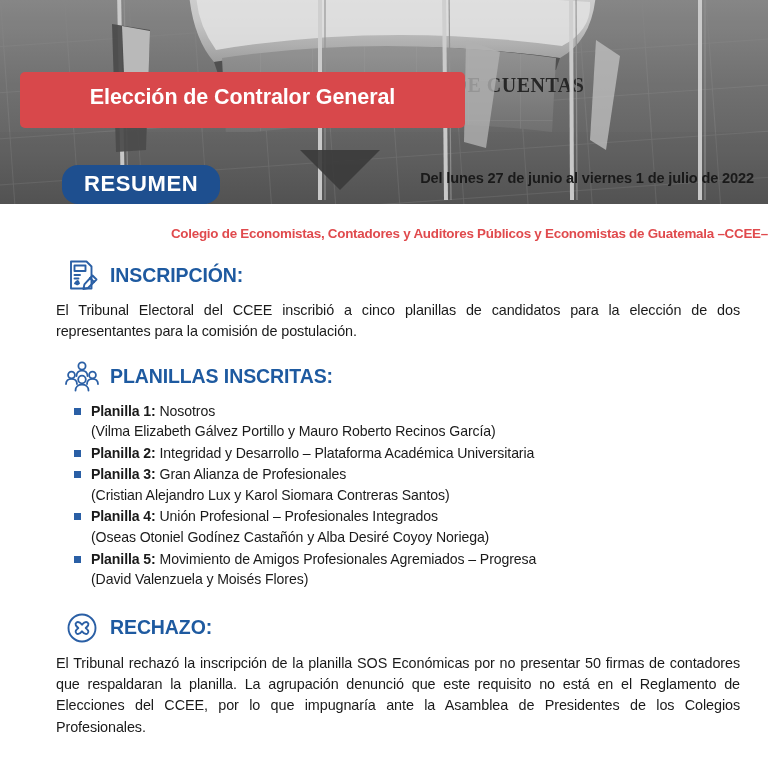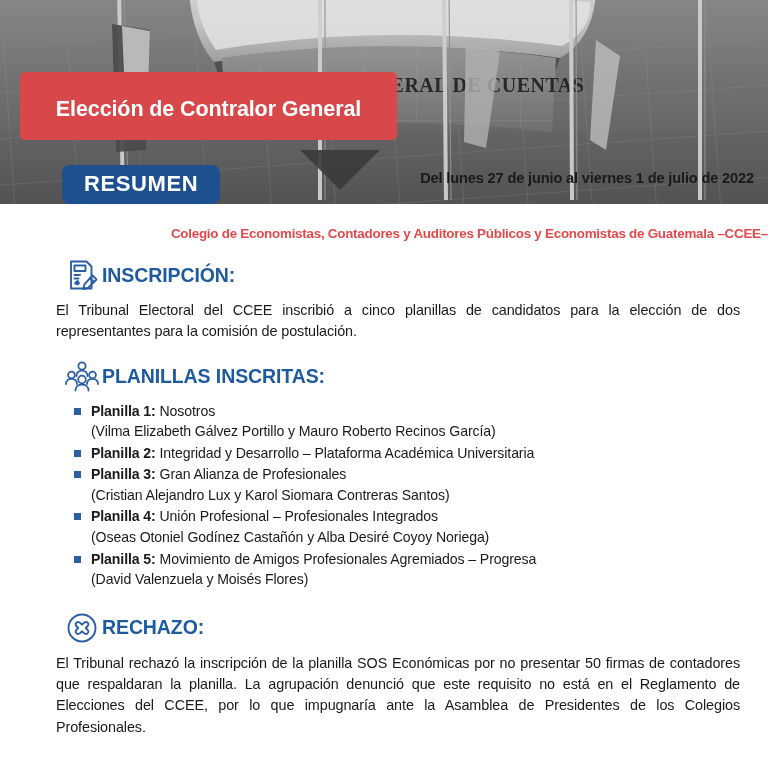--- a/index.html
+++ b/index.html
@@ -28,43 +28,43 @@
     overflow: hidden;
     background: #6e6e6e;
   }
   .photo-svg { position: absolute; left: 0; top: 0; width: 768px; height: 204px; }
 
   
   .title-box {
     position: absolute;
     left: 20px;
     top: 72px;
-    width: 377px;
-    padding: 24px 18px 16px 18px;
+    width: 445px;
+    padding: 12px 18px 16px 18px;
     background: #d8484b;
     border-radius: 5px;
     text-align: center;
     z-index: 5;
   }
   .title-line {
     color: #ffffff;
     font-size: 21.5px;
     font-weight: bold;
     line-height: 1.28;
     letter-spacing: -0.1px;
     white-space: nowrap;
   }
 
   .resumen-box {
     position: absolute;
     left: 62px;
     top: 165px;
     padding: 8px 22px 9px 22px;
     background: #1e4f8f;
-    border-radius: 8px;
+    border-radius: 16px;
     z-index: 6;
   }
   .resumen-label {
     color: #ffffff;
     font-size: 22px;
     font-weight: bold;
     letter-spacing: 0.6px;
     line-height: 1;
   }
 
@@ -95,21 +95,21 @@
     font-weight: bold;
     letter-spacing: -0.25px;
     white-space: nowrap;
     text-align: right;
   }
 
   
   .section-head {
     display: flex;
     align-items: center;
-    gap: 0;
+    gap: 8px;
     margin-left: 62px;
   }
   .section-icon {
     width: 40px;
     height: 36px;
     flex: 0 0 40px;
     display: flex;
     align-items: center;
     justify-content: center;
   }

